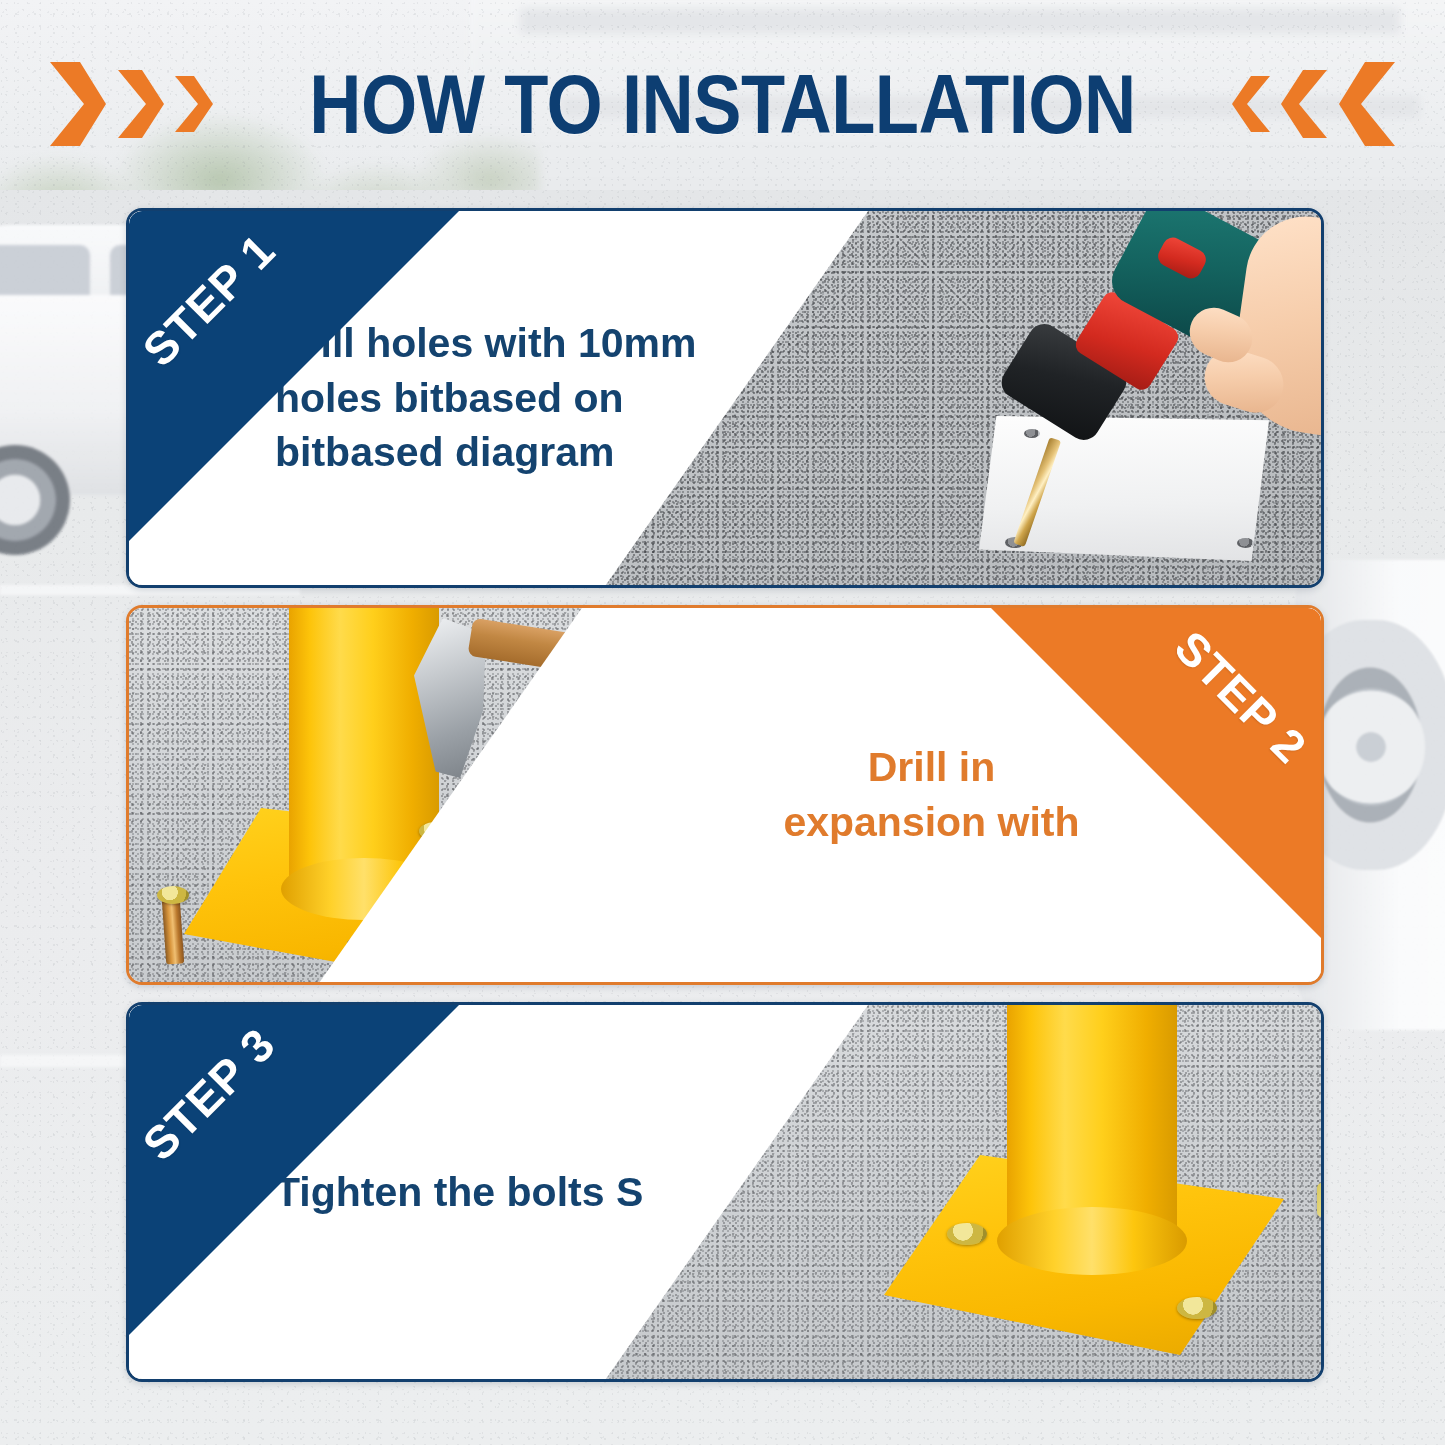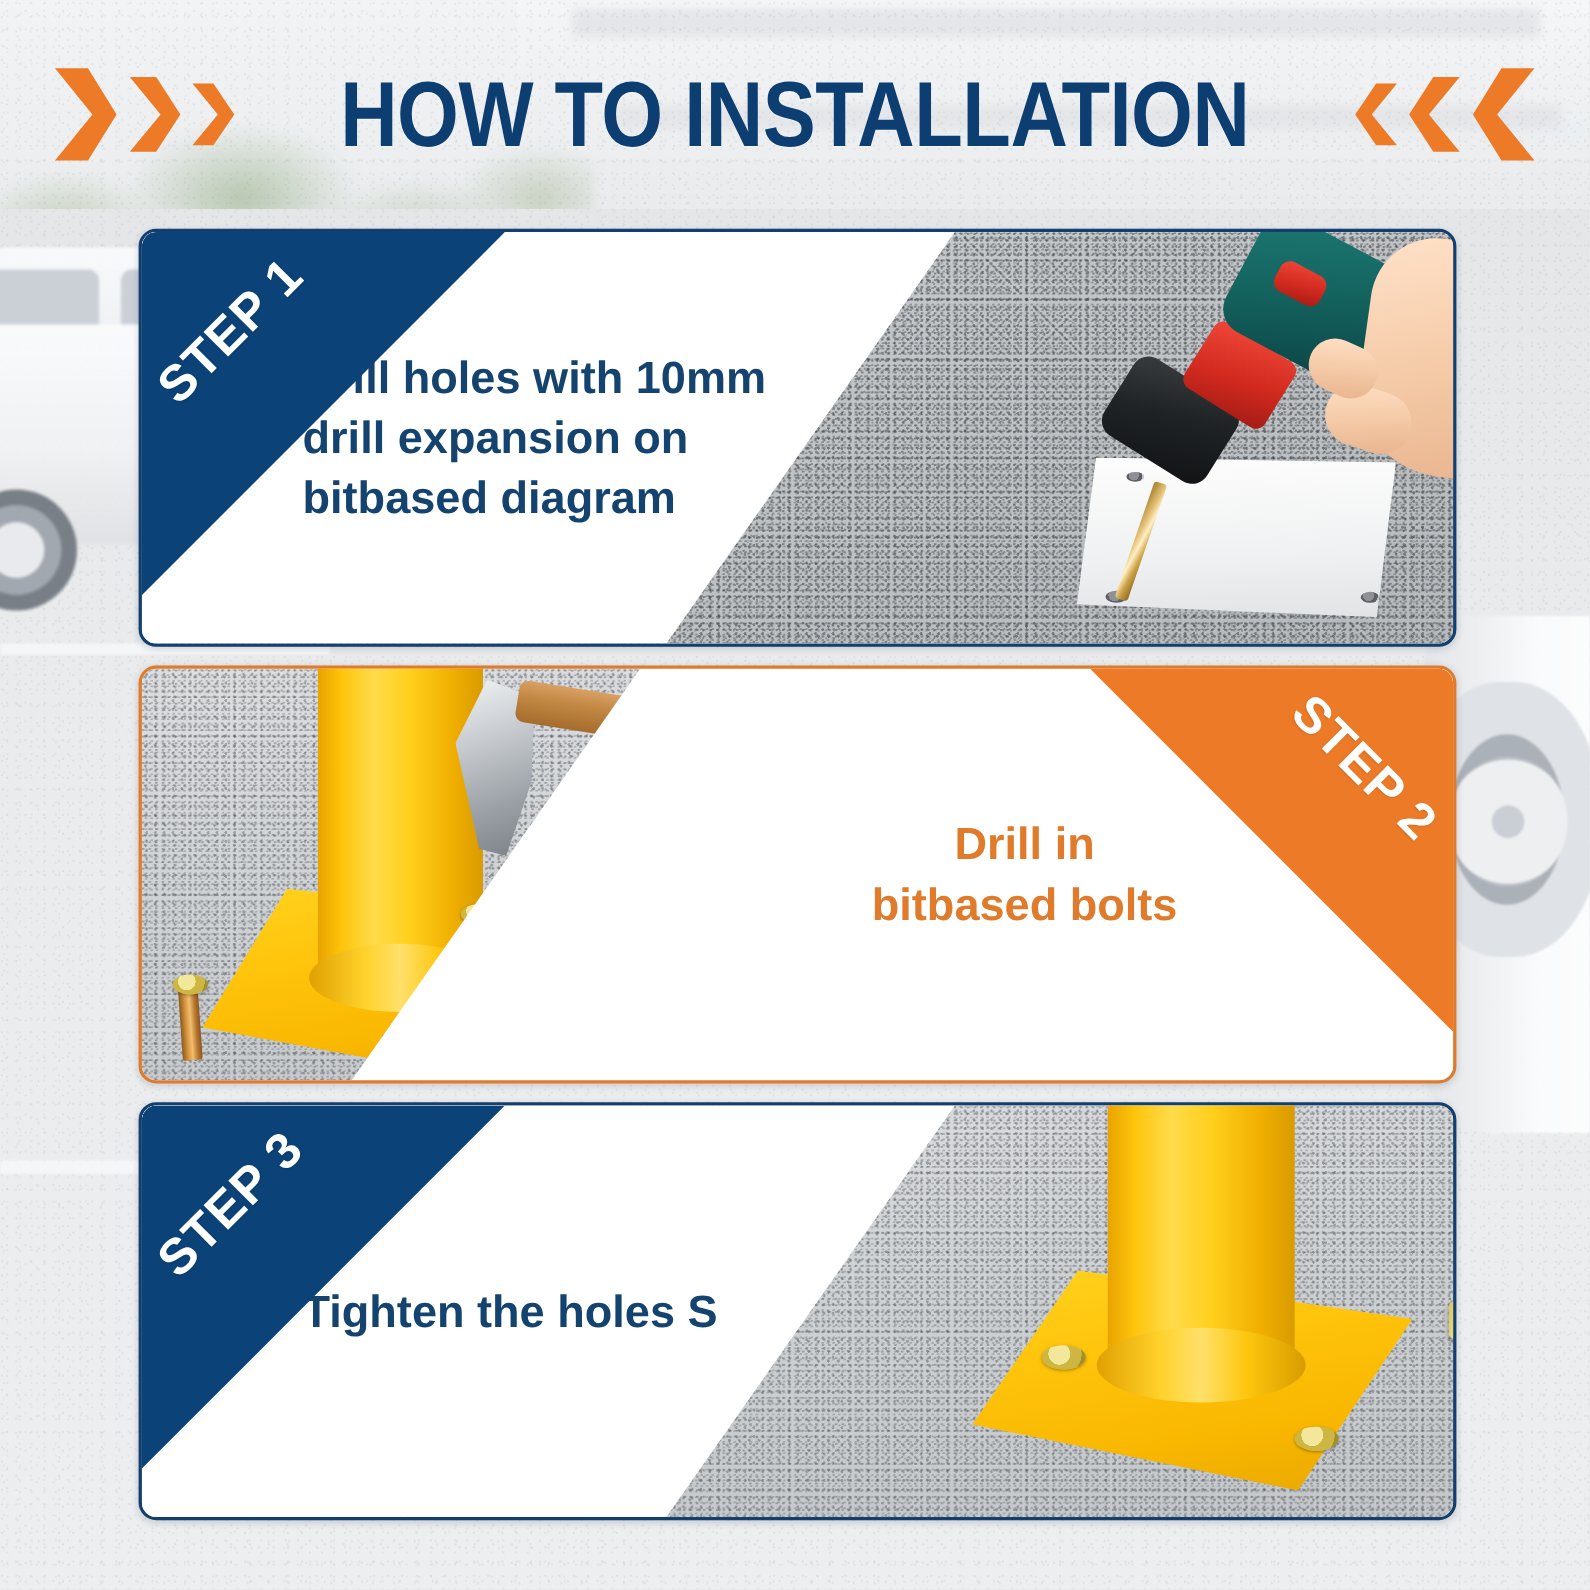--- a/index.html
+++ b/index.html
@@ -254,21 +254,21 @@
     <div class="hand" style="left:1110px;top:10px;width:190px;height:215px;border-radius:60px 40px 70px 80px;transform:rotate(8deg);"></div>
     <div class="hand" style="left:1075px;top:142px;width:80px;height:56px;border-radius:30px;transform:rotate(18deg);"></div>
     <div class="hand" style="left:1060px;top:100px;width:64px;height:48px;border-radius:28px;transform:rotate(24deg);"></div>
   </div>
 
   <div class="wedge-left"></div>
 
   <div class="panel" style="left:0;width:62%;background:transparent;">
     <div class="steptext t-navy" style="margin-left:146px;">
       <span class="line">Drill holes with 10mm</span>
-      <span class="line">drill expansion on</span>
+      <span class="line">holes bitbased on</span>
       <span class="line">bitbased diagram</span>
     </div>
   </div>
 
   <div class="corner left">
     <div class="tri navy"></div>
     <span class="lbl">STEP 1</span>
   </div>
 </div>
 
@@ -292,21 +292,21 @@
     <div class="ham-head" style="left:285px;top:10px;width:72px;height:160px;
                 clip-path:polygon(40% 0, 100% 10%, 96% 58%, 64% 100%, 30% 96%, 0 36%);"></div>
     <div class="ham-handle" style="left:340px;top:28px;width:235px;height:38px;transform:rotate(9deg);"></div>
   </div>
 
   <div class="wedge-right"></div>
 
   <div class="panel" style="left:38%;width:62%;background:transparent;justify-content:center;">
     <div class="steptext t-orange" style="margin-right:40px;">
       <span class="line">Drill in</span>
-      <span class="line">bitbased bolts</span>
+      <span class="line">expansion with</span>
     </div>
   </div>
 
   <div class="corner right">
     <div class="tri orange"></div>
     <span class="lbl">STEP 2</span>
   </div>
 </div>
 
 <div class="card" id="card3">
@@ -324,21 +324,21 @@
     <div class="bolt-washer" style="left:1048px;top:292px;width:40px;height:22px;"></div>
 
     <div class="key-socket" style="left:1188px;top:178px;width:44px;height:34px;"></div>
 
   </div>
 
   <div class="wedge-left"></div>
 
   <div class="panel" style="left:0;width:62%;background:transparent;">
     <div class="steptext t-navy" style="margin-left:146px;">
-      <span class="line">Tighten the holes S</span>
+      <span class="line">Tighten the bolts S</span>
     </div>
   </div>
 
   <div class="corner left">
     <div class="tri navy"></div>
     <span class="lbl">STEP 3</span>
   </div>
 </div>
 
 </body></html>

